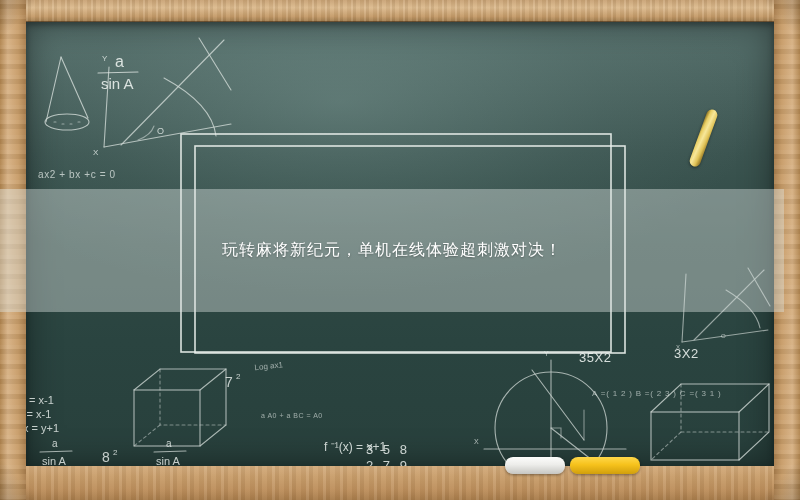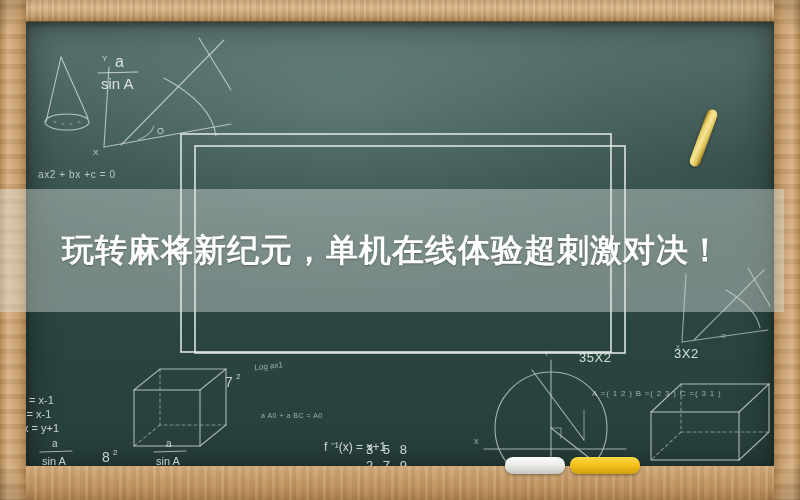--- a/index.html
+++ b/index.html
@@ -80,21 +80,21 @@
 
   
   .overlay-band{
     position:absolute;left:0;top:189px;width:784px;height:123px;
     background:rgba(222,228,226,.42);
     backdrop-filter:blur(.4px);
   }
   .title{
     position:absolute;left:0;top:189px;width:784px;height:123px;
     display:flex;align-items:center;justify-content:center;
-    color:#ffffff;font-size:32px;letter-spacing:1px;font-weight:700;
+    color:#ffffff;font-size:16px;letter-spacing:1px;font-weight:400;
     text-shadow:0 1px 2px rgba(0,0,0,.30);
     white-space:nowrap;
   }
 
   
   .chalk-stick-yellow{
     position:absolute;left:672px;top:86px;width:11px;height:60px;
     border-radius:6px;transform:rotate(20deg);
     background:linear-gradient(95deg,#7d6418 0%,#e8cd62 22%,#f7e79a 45%,#e0c358 72%,#8a6c1c 100%);
     box-shadow:0 1px 3px rgba(0,0,0,.45);

